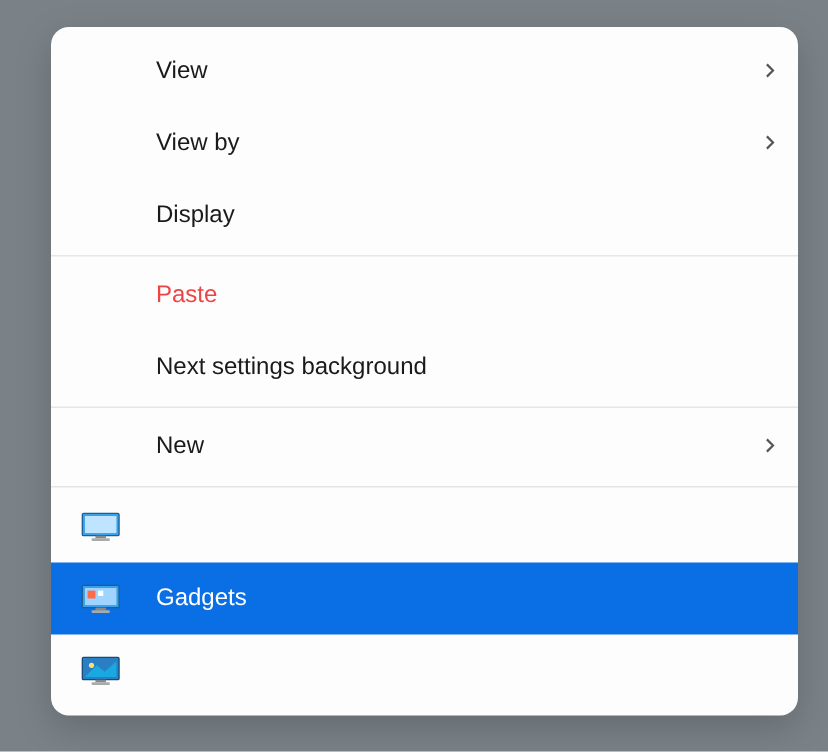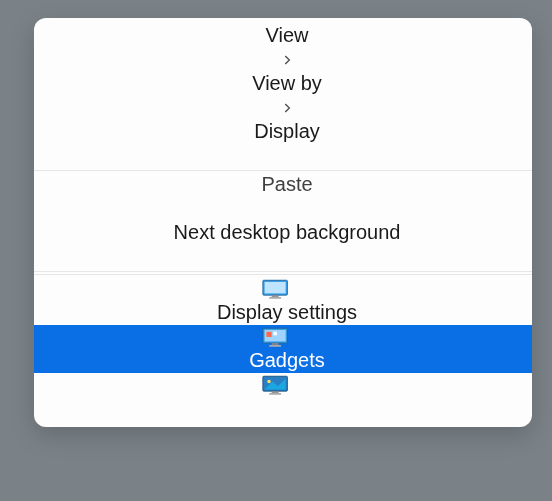--- a/index.html
+++ b/index.html
@@ -22,41 +22,40 @@
     padding-top: 6px;
     padding-bottom: 6px;
     overflow: hidden;
   }
   .menu-item {
     display: flex;
     align-items: center;
     height: 48px;
     padding-left: 20px;
     padding-right: 12px;
-    font-size: 20px;
+    font-size: 16px;
     color: #1a1a1a;
     cursor: default;
     position: relative;
-    flex-direction: column;
   }
   .menu-item .icon-slot {
     width: 50px;
     display: flex;
     align-items: center;
     justify-content: flex-start;
     flex-shrink: 0;
   }
   .menu-item .label {
     flex: 1;
   }
   .menu-item .chevron {
     color: #555;
     font-size: 18px;
   }
-  .menu-item.disabled .label { color: #404040; }
+  .menu-item.disabled .label { color: #ef4444; }
   .menu-item.selected {
     background: #0a6ee5;
     color: #fff;
   }
   .menu-item.selected .label { color: #fff; }
   .separator {
     height: 1px;
     background: #e6e6e6;
     margin: 2px 0;
   }
@@ -94,38 +93,46 @@
 
   <div class="separator"></div>
 
   <div class="menu-item disabled">
     <span class="icon-slot"></span>
     <span class="label">Paste</span>
   </div>
 
   <div class="menu-item">
     <span class="icon-slot"></span>
-    <span class="label">Next desktop background</span>
+    <span class="label">Next settings background</span>
   </div>
 
   <div class="separator"></div>
 
+  <div class="menu-item">
+    <span class="icon-slot"></span>
+    <span class="label">New</span>
+    <span class="chevron">
+      <svg width="14" height="14" viewBox="0 0 24 24" fill="none" stroke="currentColor" stroke-width="2.5">
+          <polyline points="9 5 16 12 9 19"></polyline>
+        </svg>
+    </span>
+  </div>
 
   <div class="separator"></div>
 
   <div class="menu-item">
     <span class="icon-slot">
       <svg class="icon-svg" viewBox="0 0 32 24">
         <rect x="1" y="2" width="28" height="17" rx="1" fill="#3aa0ea" stroke="#1d5f94" stroke-width="1"></rect>
         <rect x="3" y="4" width="24" height="13" fill="#bfe4ff"></rect>
         <rect x="11" y="19" width="8" height="2" fill="#888"></rect>
         <rect x="8" y="21" width="14" height="2" rx="1" fill="#aaa"></rect>
       </svg>
     </span>
-    <span class="label">Display settings</span>
   </div>
 
   <div class="menu-item selected">
     <span class="icon-slot">
       <svg class="icon-svg" viewBox="0 0 32 24">
         <rect x="1" y="2" width="28" height="17" rx="1" fill="#3aa0ea" stroke="#1d5f94" stroke-width="1"></rect>
         <rect x="3" y="4" width="24" height="13" fill="#9ed4ff"></rect>
         <rect x="5" y="6" width="6" height="6" fill="#ff6b4a"></rect>
         <rect x="13" y="6" width="4" height="4" fill="#fff"></rect>
         <rect x="11" y="19" width="8" height="2" fill="#888"></rect>

